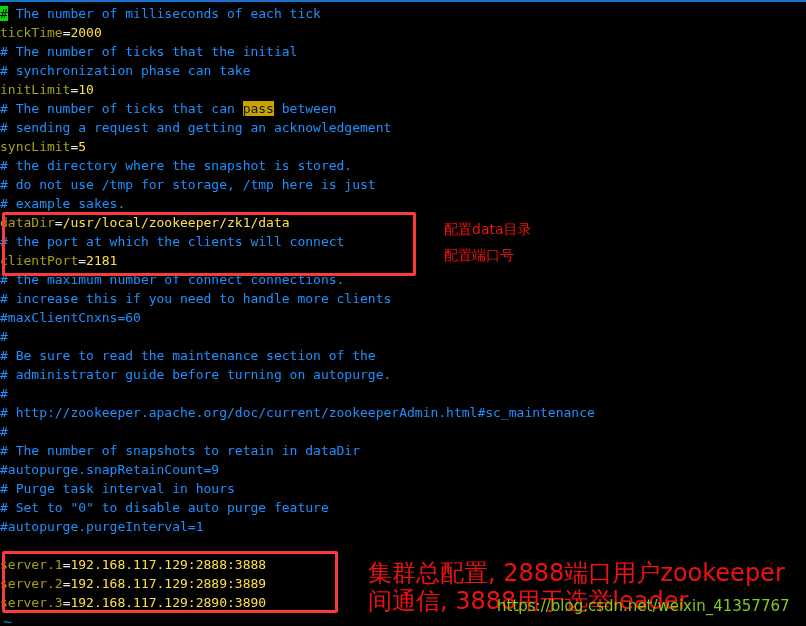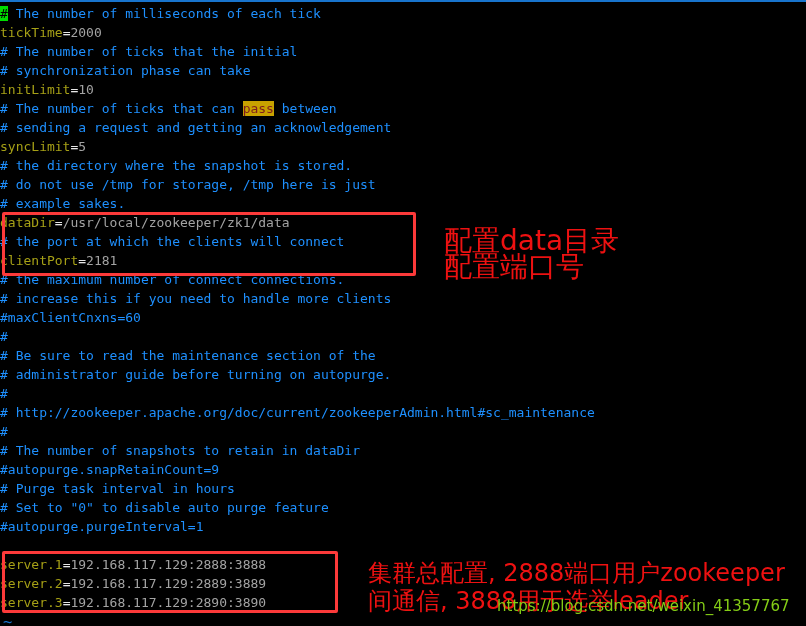--- a/index.html
+++ b/index.html
@@ -34,22 +34,22 @@
     height: 19px;
     line-height: 19px;
     font-size: 13px;
     white-space: pre;
     letter-spacing: 0px;
     color: #1e90ff;
   }
   .cmt   { color: #1e90ff; }
   .key   { color: #a6a016; }
   .eq    { color: #e8e8e8; }
-  .val   { color: #a3a3a3; }
-  .hl    { background: #c8a200; color: #7f1d1d; }
+  .val   { color: #fde047; }
+  .hl    { background: #c8a200; color: #0f172a; }
   .cursor {
     background: #00dd00;
     color: #000000;
   }
   
   .redbox {
     position: absolute;
     border: 3px solid #fc3a3a;
     border-radius: 2px;
     box-sizing: border-box;
@@ -59,21 +59,21 @@
   #box-servers  { left: 2px;  top: 551px; width: 336px; height: 62px; }
 
   .note {
     position: absolute;
     color: #ee1111;
     font-family: "DejaVu Sans", "Liberation Sans", sans-serif;
     font-size: 19px;
     line-height: 25px;
     white-space: pre-line;
   }
-  #note-datadir { left: 444px; top: 228px; font-size: 28px; line-height: 26px; }
+  #note-datadir { left: 444px; top: 216px; font-size: 14px; line-height: 26px; }
   #note-cluster { left: 368px; top: 559px; font-size: 24px; line-height: 28px; width: 436px; }
 
   #watermark {
     position: absolute;
     left: 497px;
     top: 598px;
     color: #84cc16;
     font-family: "DejaVu Sans", "Liberation Sans", sans-serif;
     font-size: 15px;
     line-height: 17px;

